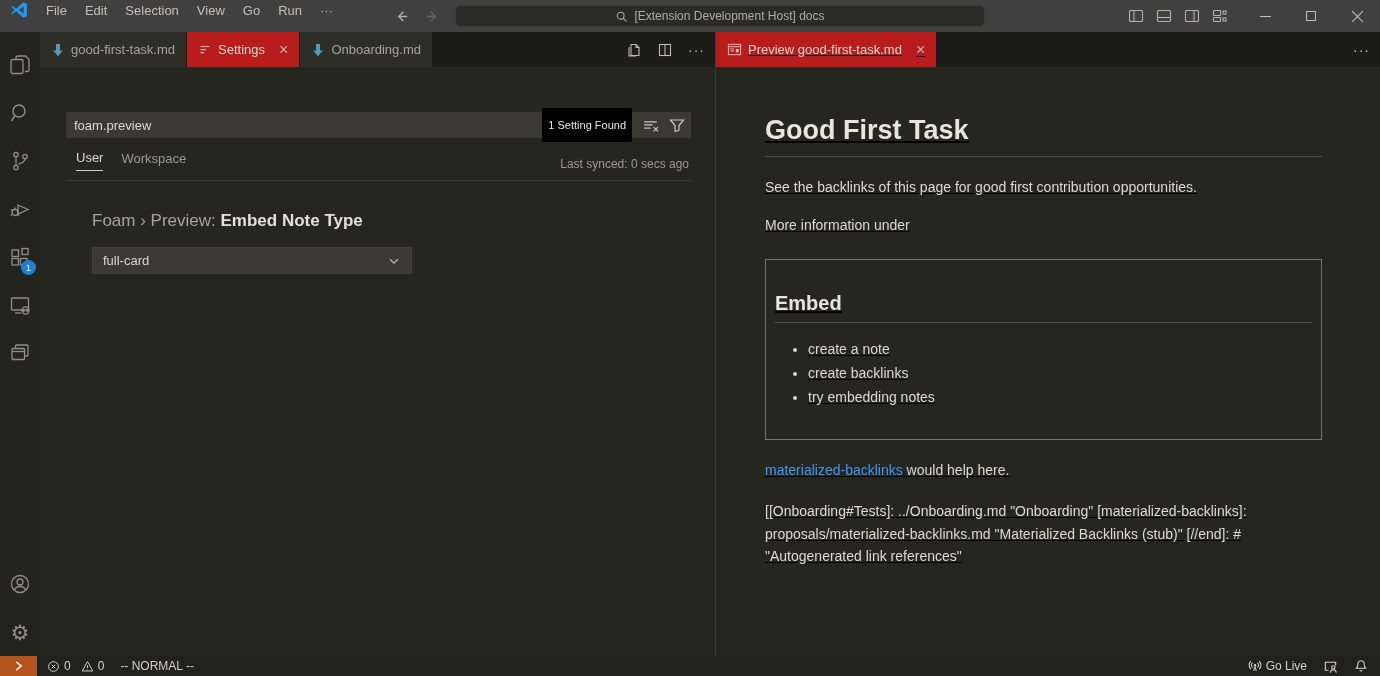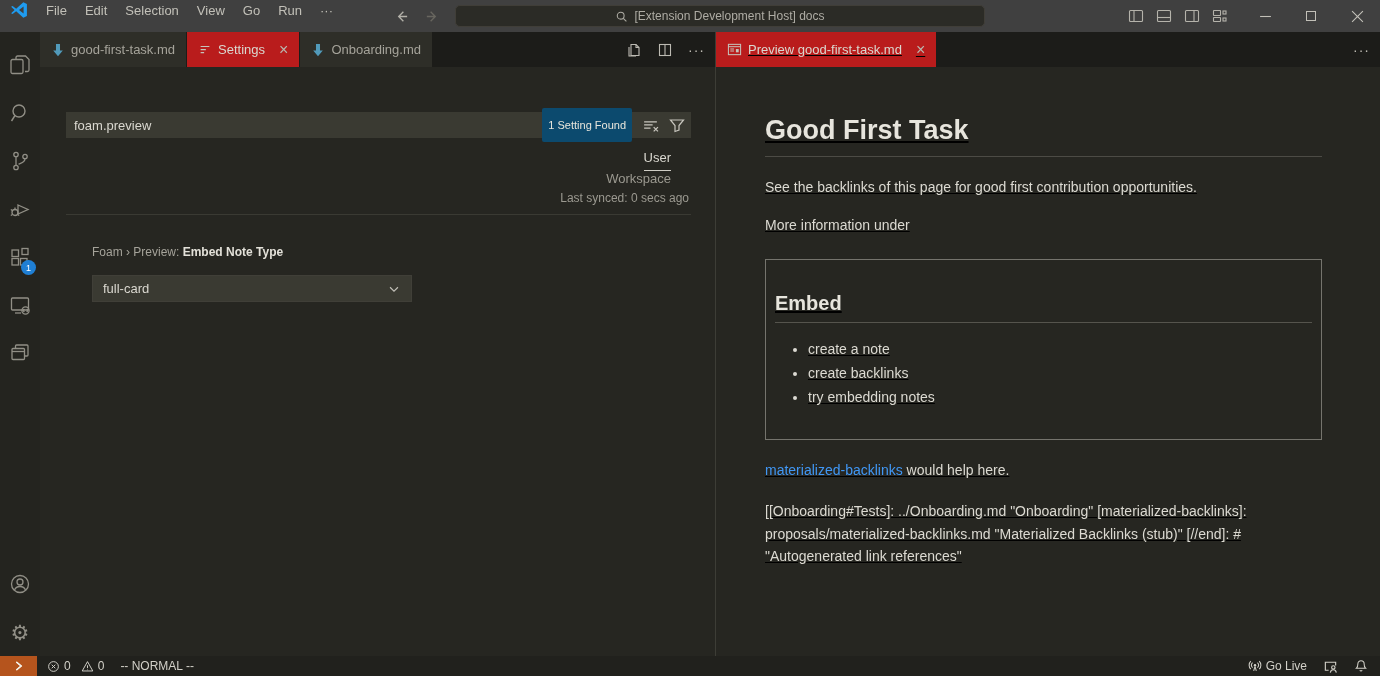--- a/index.html
+++ b/index.html
@@ -34,29 +34,29 @@
   .tab { display:flex; align-items:center; gap:6px; padding:0 11px; font-size:13px; color:#a5a39a; background:#2e2e28; border-right:1px solid #1c1c19; cursor:default; white-space:nowrap; }
   .tab.active { background:#b91c1c; color:#dad8d0; }
   .tab .close { color:#b9b7af; font-size:16px; margin-left:8px; line-height:1; }
   .editor-actions { position:absolute; right:10px; top:0; height:35px; display:flex; align-items:center; gap:15px; color:#bdbbb3; }
   .dots { font-size:14px; letter-spacing:1px; color:#bdbbb3; }
 
   
   .settings-pane { flex:1; padding:17px 24px 0 26px; min-height:0; }
   .search-row { display:flex; align-items:center; height:26px; background:#3a3a32; padding:0 6px 0 8px; }
   .search-input { flex:1; background:transparent; border:none; outline:none; color:#dad8d0; font-size:13px; font-family:"Liberation Sans",sans-serif; }
-  .result-badge { background:#0c4a6e; color:#e8e6dc; font-size:11px; padding:11px 6px; border-radius:2px; white-space:nowrap; }
+  .result-badge { background:#000000; color:#e8e6dc; font-size:11px; padding:11px 6px; border-radius:2px; white-space:nowrap; }
   .search-icon-btn { margin-left:10px; color:#c8c6be; display:flex; }
-  .scope-row { display:flex; align-items:flex-end; margin-top:12px; padding:0 2px 9px 10px; border-bottom:1px solid #3a3a33; font-size:13px;flex-direction:column; }
+  .scope-row { display:flex; align-items:flex-end; margin-top:12px; padding:0 2px 9px 10px; border-bottom:1px solid #3a3a33; font-size:13px; }
   .scope-tab { padding-bottom:5px; margin-right:18px; }
   .scope-tab.active { color:#dad8d0; border-bottom:1px solid #cfcdc5; }
   .scope-tab.inactive { color:#9b9990; }
   .last-synced { margin-left:auto; color:#9b9990; font-size:12px; }
   .setting-item { margin:30px 0 0 26px; }
-  .setting-title { font-size:12px; }
+  .setting-title { font-size:17px; }
   .setting-cat { color:#a5a39a; }
   .setting-name { color:#e3e1d9; font-weight:bold; }
   .dropdown { margin-top:16px; width:320px; height:27px; background:#3a3a32; border:1px solid #403f38; display:flex; align-items:center; padding:0 10px; color:#dad8d0; font-size:13px; }
   .dropdown .chev { margin-left:auto; color:#c2c0b8; display:flex; }
 
   
   .preview { flex:1; padding:0 58px 0 49px; color:#dcdad2; overflow:hidden; }
   .preview h1 { margin-top:20px; padding-bottom:10px; border-bottom:1px solid #4c4b45; font-size:27px; font-weight:600; color:#e7e5dd; }
   .preview p { margin-top:22px; font-size:14px; }
   .embed-card { margin-top:26px; border:1px solid #75746d; padding:0 9px 26px; }

